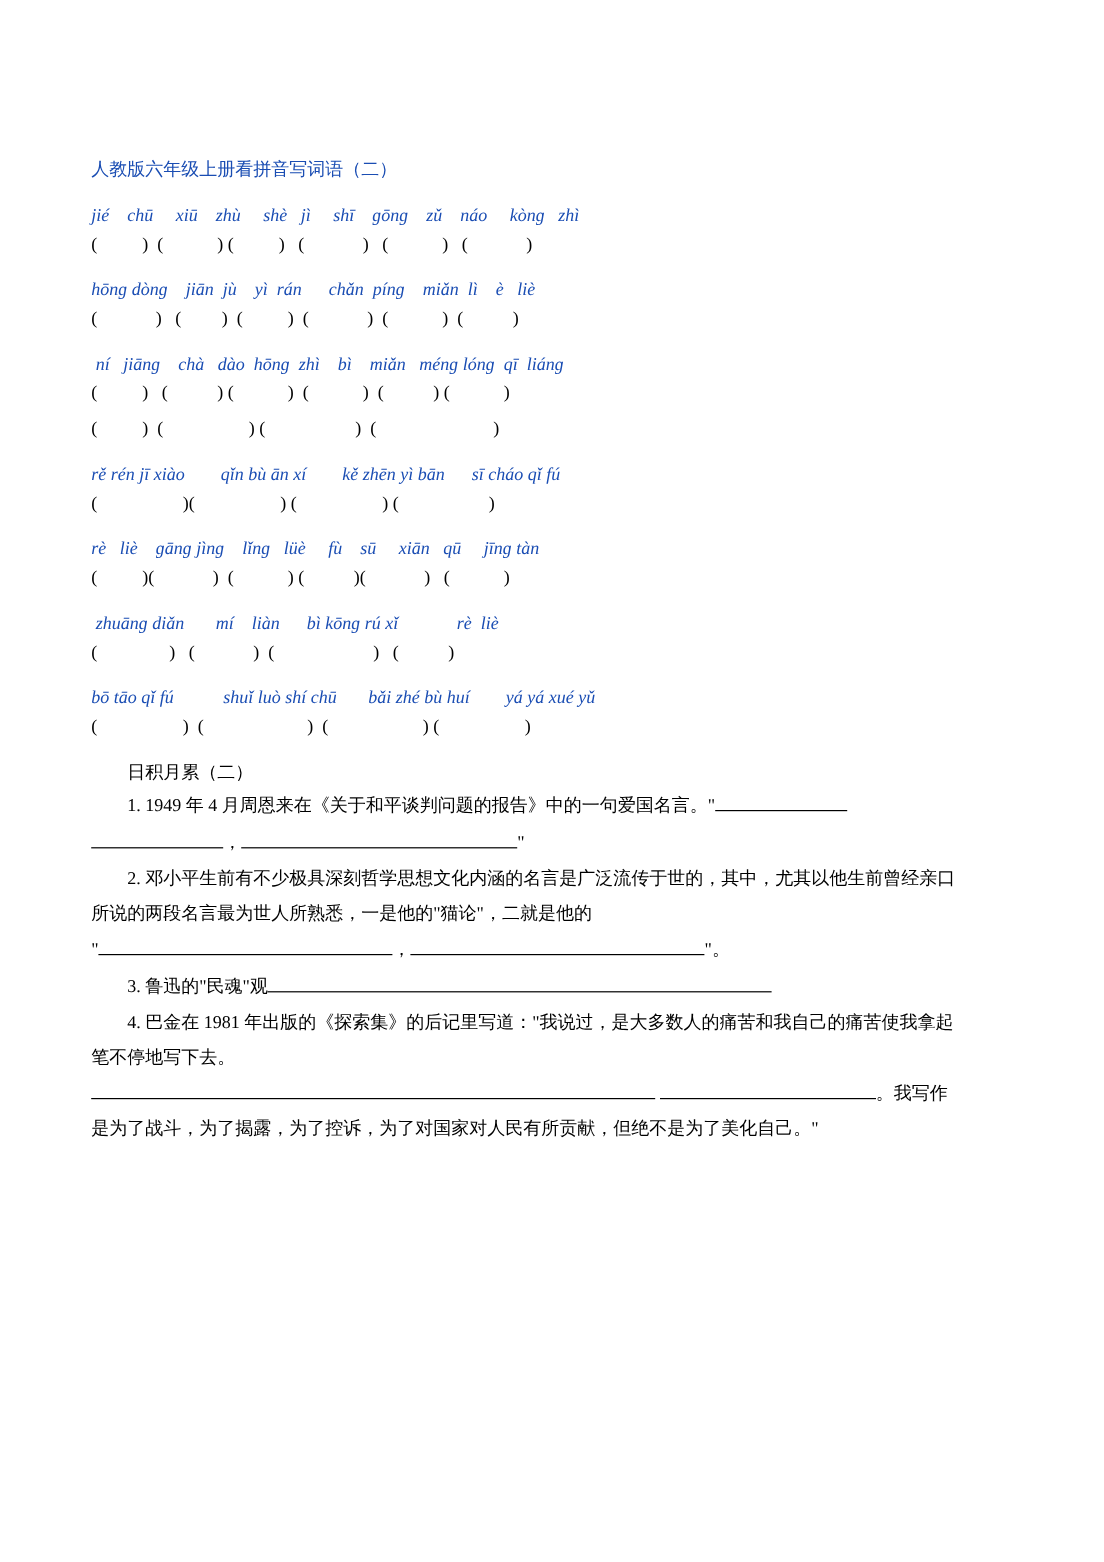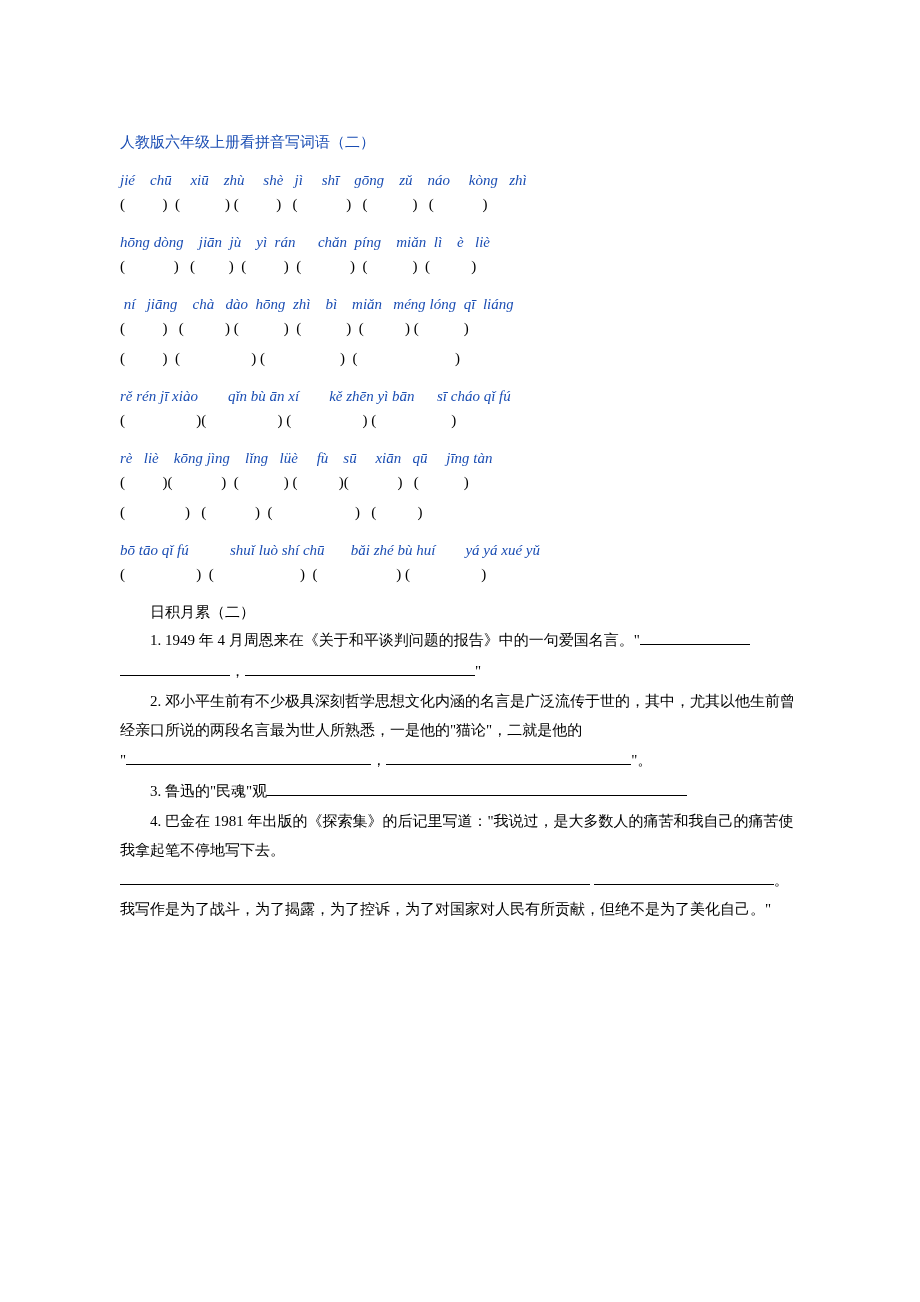--- a/index.html
+++ b/index.html
@@ -3,21 +3,21 @@
 <meta charset="utf-8">
 <style>
   body {
     margin: 0;
     padding: 0;
     background: #fff;
     font-family: "SimSun", "宋体", serif;
     width: 920px;
   }
   .page {
-    padding: 130px 120px 60px 120px;
+    padding: 130px 120px 60px 76px;
     font-size: 15px;
     line-height: 1.6;
     color: #000;
   }
   .title {
     color: #1a4db3;
     font-size: 15px;
     margin-bottom: 10px;
   }
   .pinyin-row {
@@ -79,25 +79,26 @@
     <div class="paren-row">(          )  (                   ) (                    )  (                          )</div>
   </div>
 
   <div>
     <div class="pinyin-row">rě rén jī xiào        qǐn bù ān xí        kě zhēn yì bān      sī cháo qǐ fú</div>
     <div class="paren-row">(                   )(                   ) (                   ) (                    )</div>
   </div>
 
 
   <div>
-    <div class="pinyin-row">rè   liè    kōnɡ jìnɡ    lǐnɡ   lüè     fù    sū     xiān   qū     jīnɡ tàn</div>
+    <div class="pinyin-row">rè   liè    ɡānɡ jìnɡ    lǐnɡ   lüè     fù    sū     xiān   qū     jīnɡ tàn</div>
     <div class="paren-row">(          )(             )  (            ) (           )(             )   (            )</div>
   </div>
 
   <div>
+    <div class="pinyin-row"> zhuānɡ diǎn       mí    liàn      bì kōnɡ rú xǐ             rè  liè</div>
     <div class="paren-row">(                )   (             )  (                      )   (           )</div>
   </div>
 
   <div>
     <div class="pinyin-row">bō tāo qǐ fú           shuǐ luò shí chū       bǎi zhé bù huí        yá yá xué yǔ</div>
     <div class="paren-row">(                   )  (                       )  (                     ) (                   )</div>
   </div>
 
   <div class="section-title">日积月累（二）</div>
 

